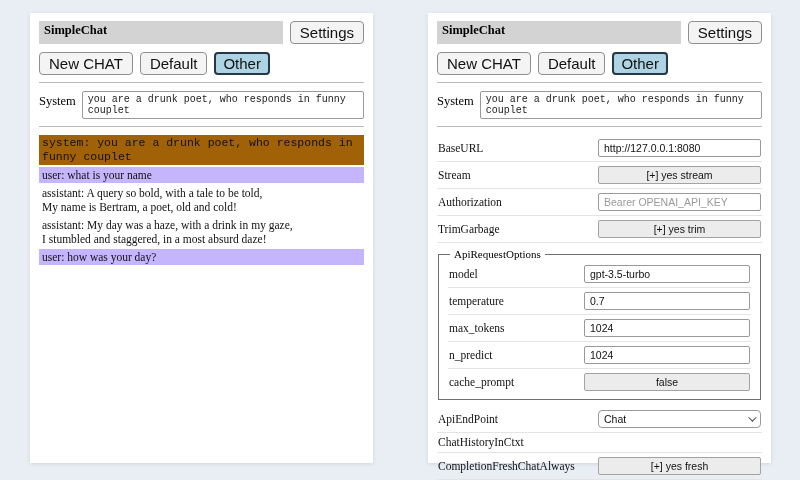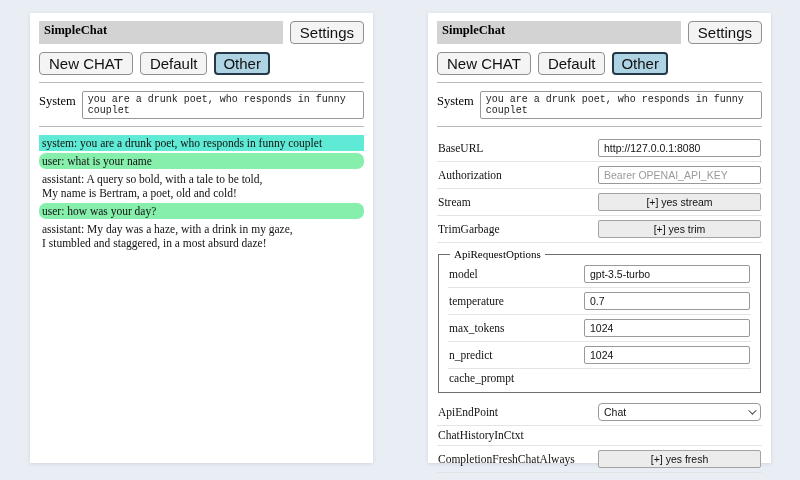--- a/index.html
+++ b/index.html
@@ -72,22 +72,22 @@
 
   
   .messages { display: flex; flex-direction: column; gap: 2px; margin-top: 2px; }
   .msg {
     font-size: 11.5px;
     line-height: 1.22;
     padding: 1px 3px;
     white-space: pre-line;
     color: #111;
   }
-  .msg.system    { background: #5eead4; }
-  .msg.user      { background: #86efac; border-radius: 7px; }
+  .msg.system    { background: #a16207; font-family: Liberation Mono, monospace; }
+  .msg.user      { background: #c4b5fd; }
   .msg.assistant { background: #ffffff; }
 
   
   .bottom-block { margin-top: auto; }
   .query-row { display: flex; align-items: center; gap: 9px; }
   .query-input {
     flex: 1;
     height: 24px;
     font-family: "Liberation Mono", monospace;
     font-size: 10px;
@@ -186,23 +186,23 @@
   <div class="system-row">
     <span class="lbl">System</span>
     <textarea spellcheck="false" style="">you are a drunk poet, who responds in funny couplet</textarea>
   </div>
   <hr class="sep">
   <div class="messages">
     <div class="msg system">system: you are a drunk poet, who responds in funny couplet</div>
     <div class="msg user">user: what is your name</div>
     <div class="msg assistant">assistant: A query so bold, with a tale to be told,
 My name is Bertram, a poet, old and cold!</div>
-    <div class="msg user">user: how was your day?</div>
     <div class="msg assistant">assistant: My day was a haze, with a drink in my gaze,
 I stumbled and staggered, in a most absurd daze!</div>
+    <div class="msg user">user: how was your day?</div>
   </div>
 </div>
 
 <div class="panel" id="right-panel">
   <div class="header-row">
     <div class="title-bar">SimpleChat</div>
     <button class="btn">Settings</button>
   </div>
   <div class="toolbar">
     <button class="btn">New CHAT</button>
@@ -215,28 +215,28 @@
     <textarea spellcheck="false" style="">you are a drunk poet, who responds in funny couplet</textarea>
   </div>
   <hr class="sep">
 
   <div class="settings">
     <div class="setting-row">
       <span class="lbl">BaseURL</span>
       <span class="ctl"><input type="text" value="http://127.0.0.1:8080" style=""></span>
     </div>
     <div class="setting-row">
+      <span class="lbl">Stream</span>
+      <span class="ctl"><button class="toggle-btn">[+] yes stream</button></span>
+    </div>
+    <div class="setting-row">
       <span class="lbl">Authorization</span>
       <span class="ctl"><input type="text" placeholder="Bearer OPENAI_API_KEY" style=""></span>
     </div>
     <div class="setting-row">
-      <span class="lbl">Stream</span>
-      <span class="ctl"><button class="toggle-btn">[+] yes stream</button></span>
-    </div>
-    <div class="setting-row">
       <span class="lbl">TrimGarbage</span>
       <span class="ctl"><button class="toggle-btn">[+] yes trim</button></span>
     </div>
 
     <fieldset class="api-options">
       <legend>ApiRequestOptions</legend>
       <div class="setting-row">
         <span class="lbl">model</span>
         <span class="ctl"><input type="text" value="gpt-3.5-turbo" style=""></span>
       </div>
@@ -247,20 +247,21 @@
       <div class="setting-row">
         <span class="lbl">max_tokens</span>
         <span class="ctl"><input type="text" value="1024" style=""></span>
       </div>
       <div class="setting-row">
         <span class="lbl">n_predict</span>
         <span class="ctl"><input type="text" value="1024" style=""></span>
       </div>
       <div class="setting-row">
         <span class="lbl">cache_prompt</span>
+        <span class="ctl"><button class="toggle-btn">false</button></span>
       </div>
     </fieldset>
 
     <div class="setting-row">
       <span class="lbl">ApiEndPoint</span>
       <span class="ctl">
         <span class="fake-select">
           <span>Chat</span>
           <span class="chevron"></span>
         </span>

